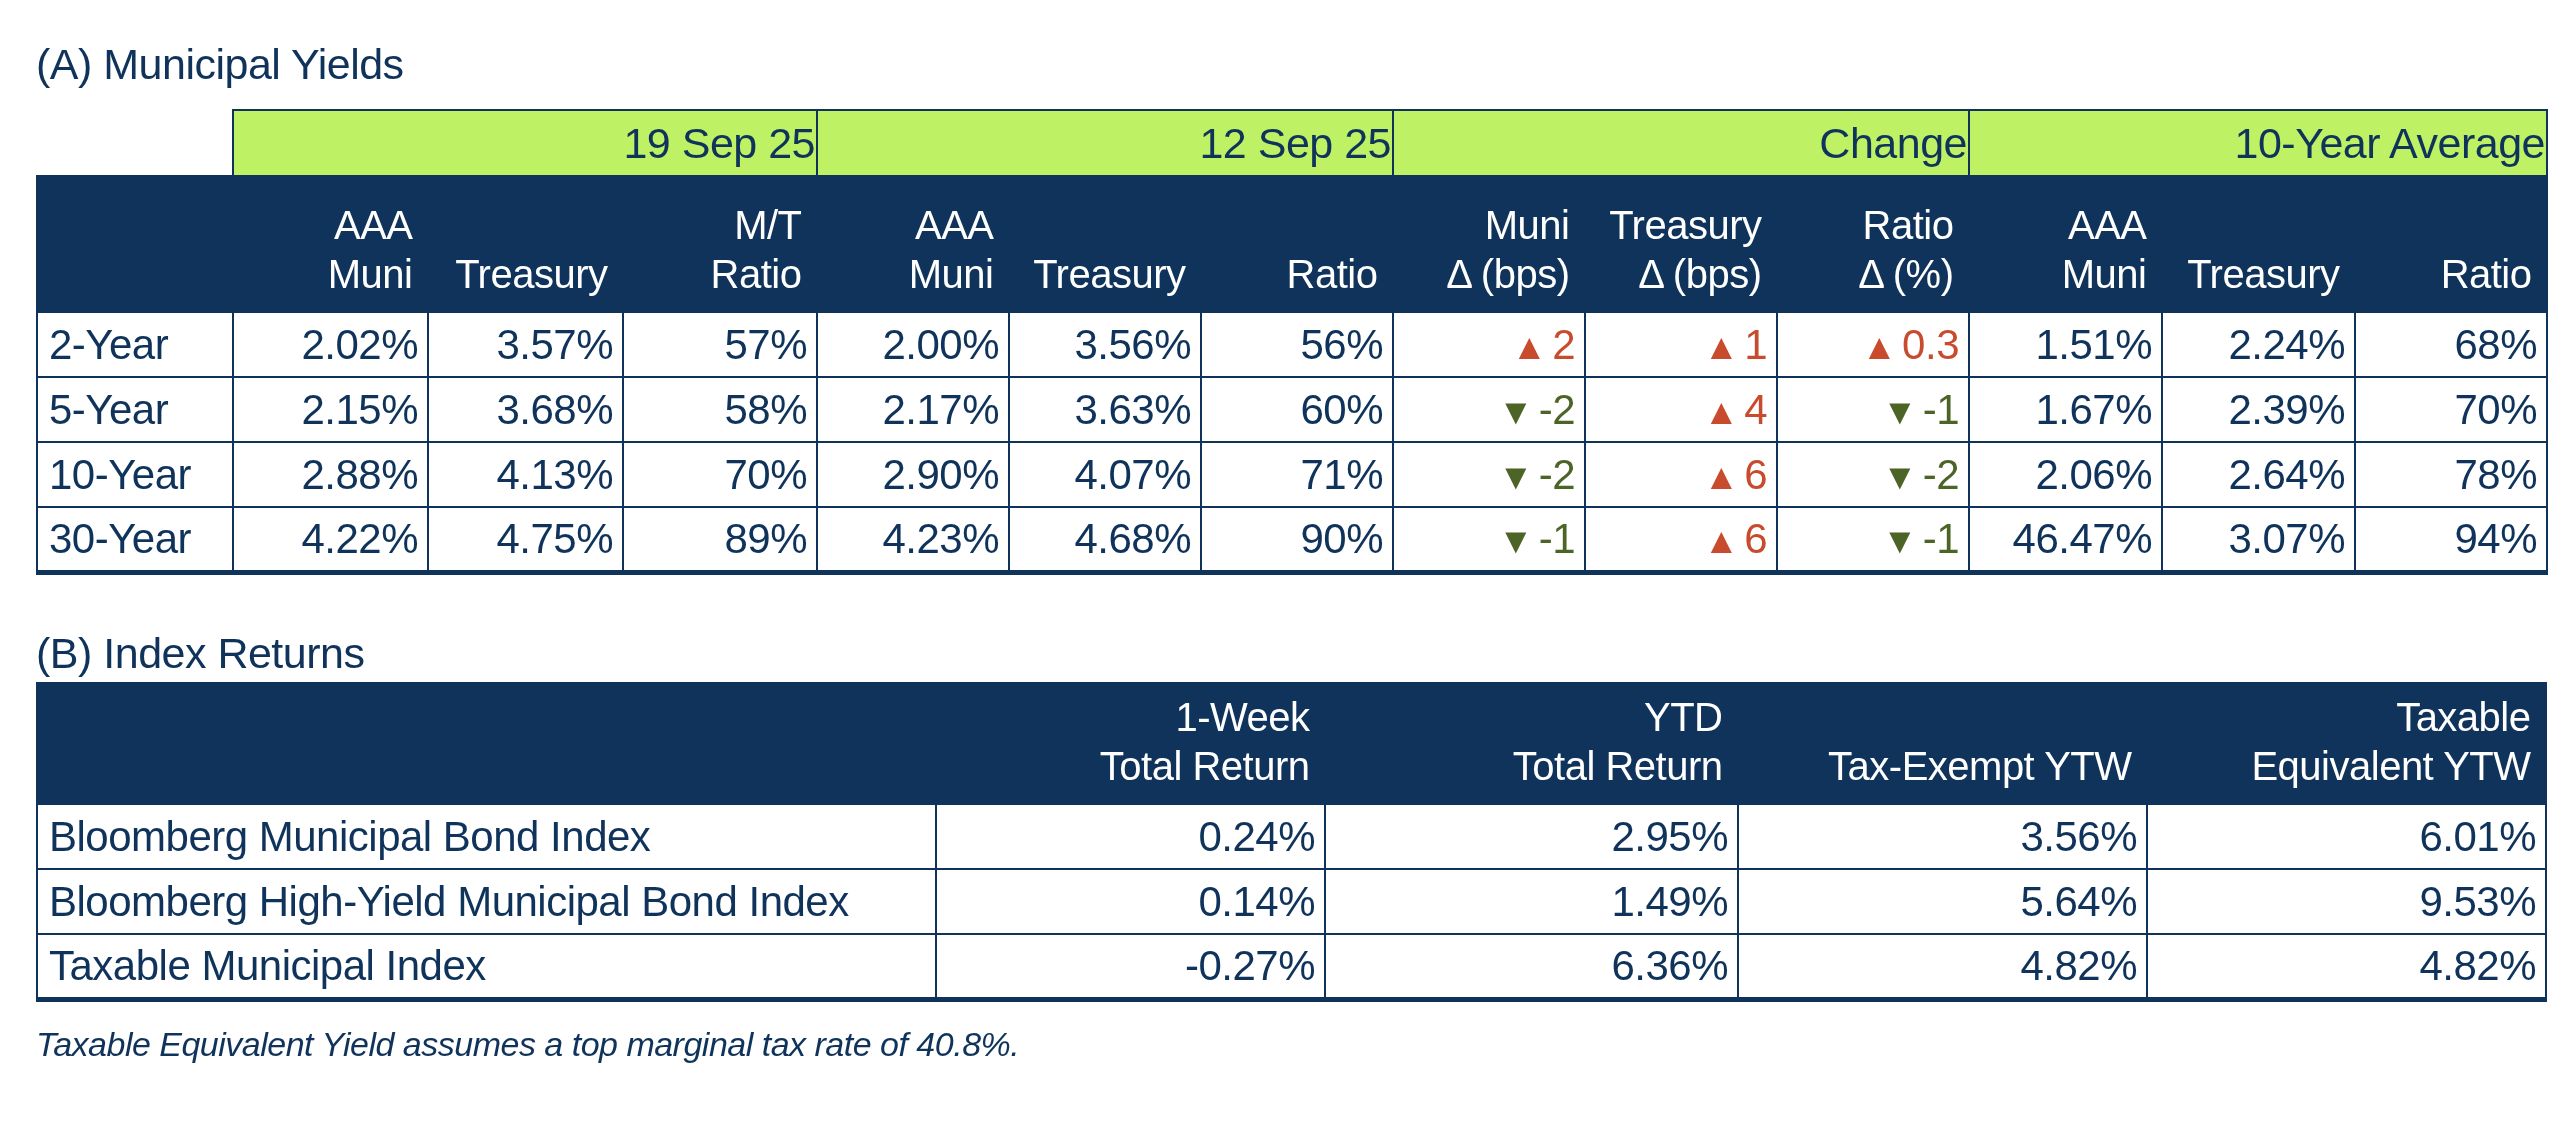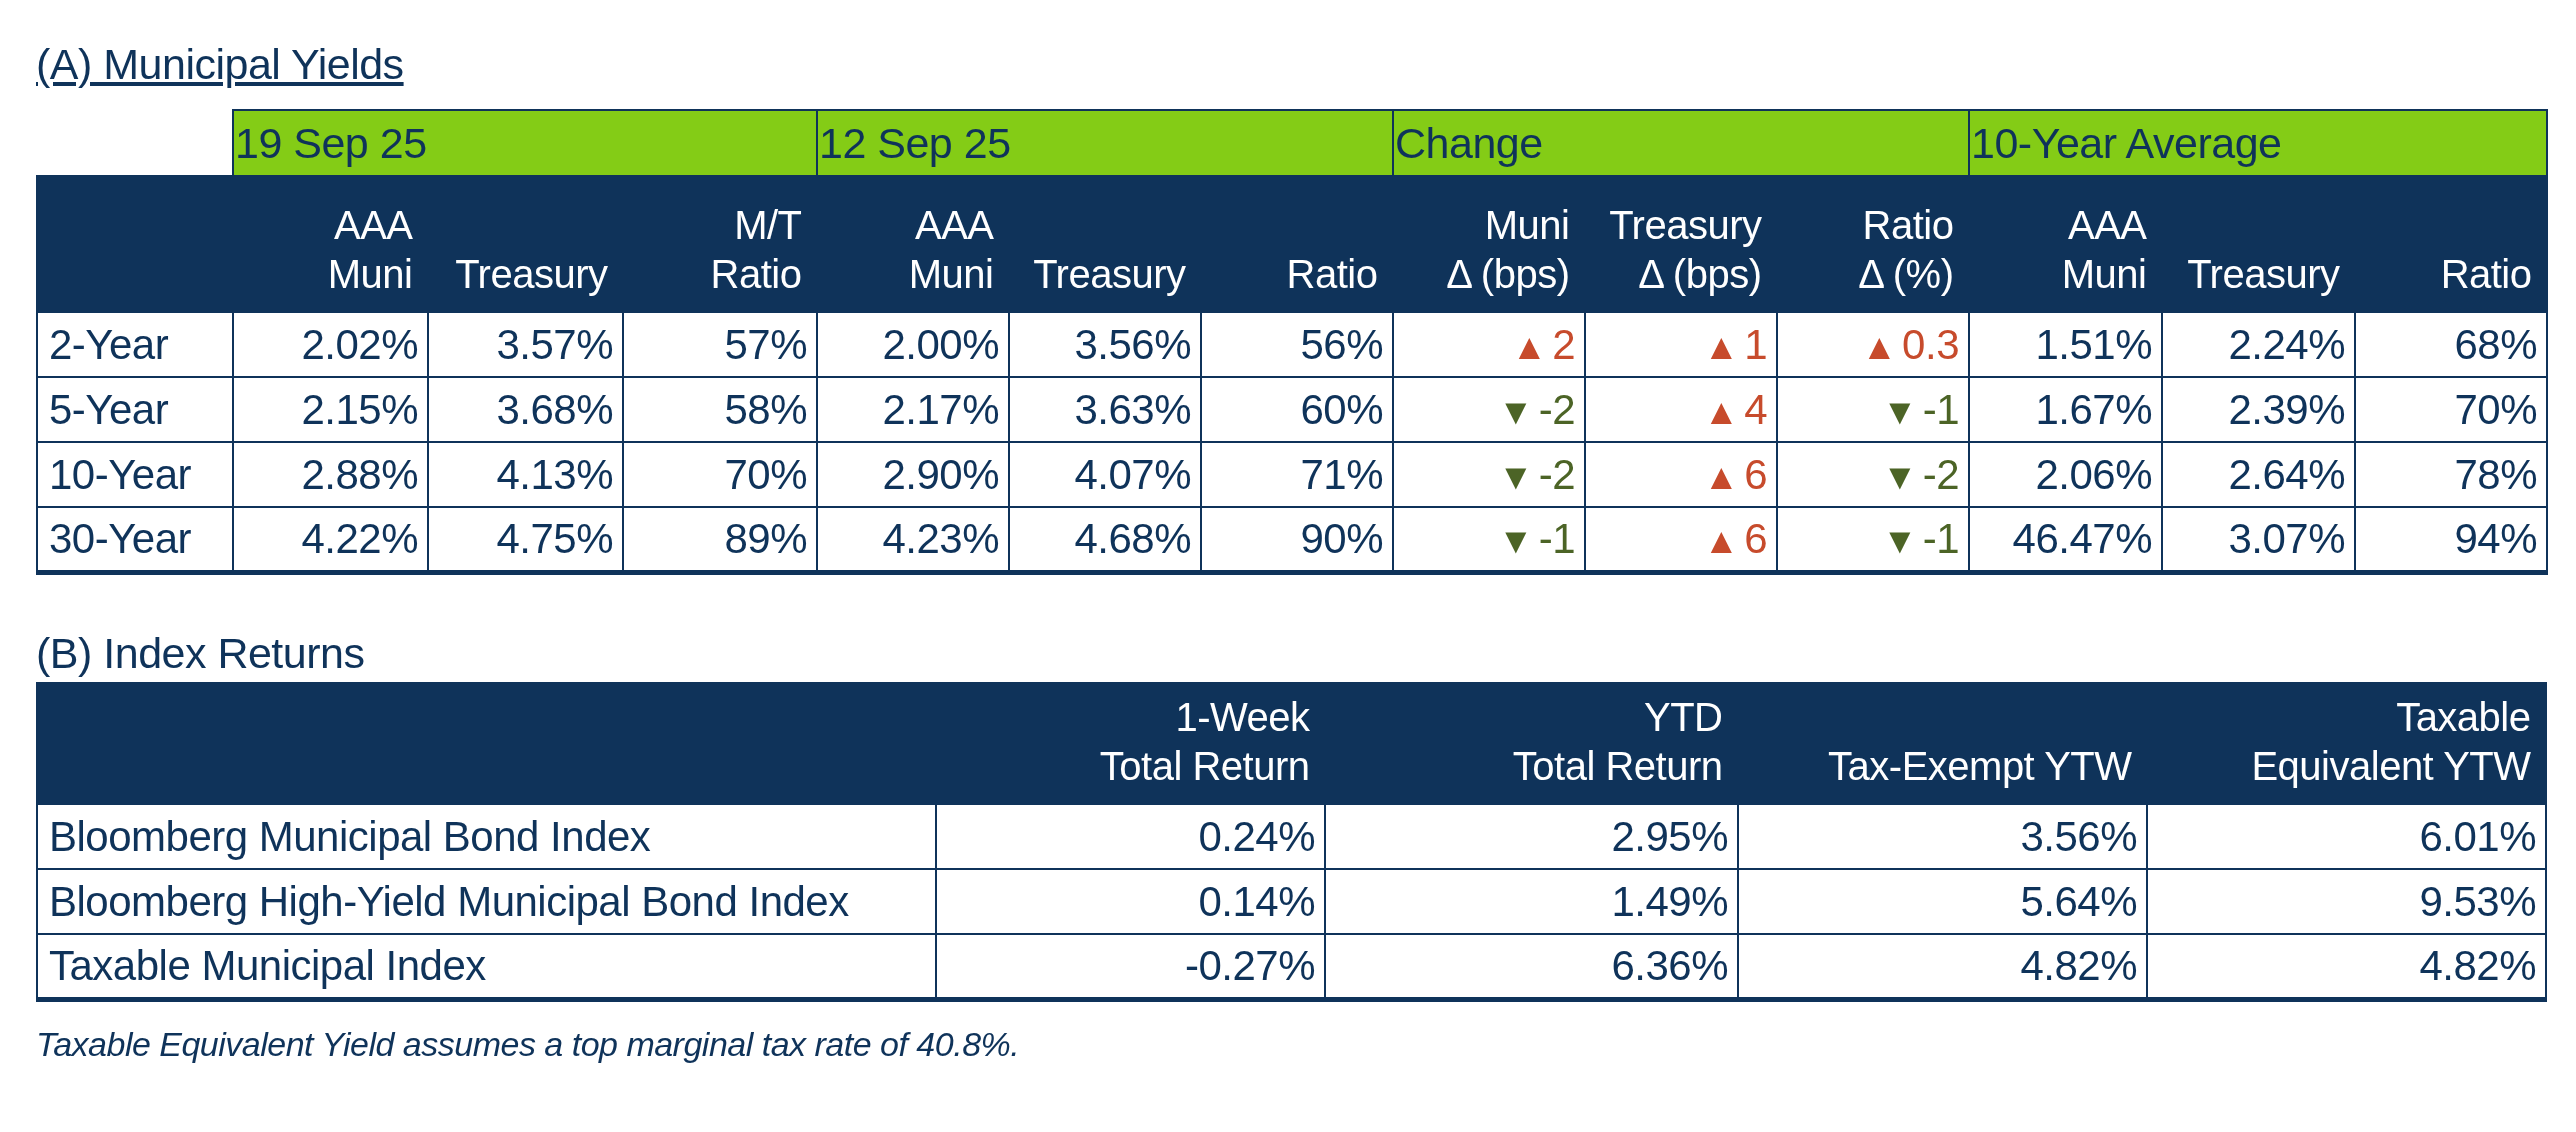--- a/index.html
+++ b/index.html
@@ -14,33 +14,33 @@
     width:2576px;height:1132px;background:#fff;overflow:hidden;
     font-family:"Liberation Sans","DejaVu Sans",sans-serif;
     color:var(--navy);letter-spacing:-0.5px;
   }
   .stage{position:relative;width:2576px;height:1132px;}
 
   .sec-title{
     position:absolute;left:36px;font-size:43px;font-weight:500;
     color:var(--navy);white-space:nowrap;
   }
-  #titleA{top:40px;text-decoration:underline;}
+  #titleA{top:40px;}
   #titleB{top:629px;}
 
   table{border-collapse:collapse;table-layout:fixed;}
   #tableA{position:absolute;left:36px;top:109px;width:2509px;}
   #tableB{position:absolute;left:36px;top:682px;width:2509px;}
 
   
   #tableA td,#tableA th{border:2.7px solid var(--navy);}
   #tableA .grow td{height:66px;}
   #tableA .gempty{border:none;background:#fff;}
   #tableA .gcell{
-    background:#84cc16;text-align:left;font-size:43px;color:var(--navy);
+    background:#bef264;text-align:right;font-size:43px;color:var(--navy);
     vertical-align:middle;
   }
   #tableA .nh{
     background:var(--navy);color:var(--white);height:136px;
     vertical-align:bottom;text-align:right;padding:0 14.5px 11px 3.6px;
     font-weight:400;border-color:var(--navy);
   }
   #tableA .nh .l1,#tableA .nh .l2{display:block;line-height:1.24;font-size:40px;}
   #tableA tbody td{height:65px;font-size:42px;background:#fff;}
   #tableA tbody tr:last-child td{border-bottom-width:5.4px;}

